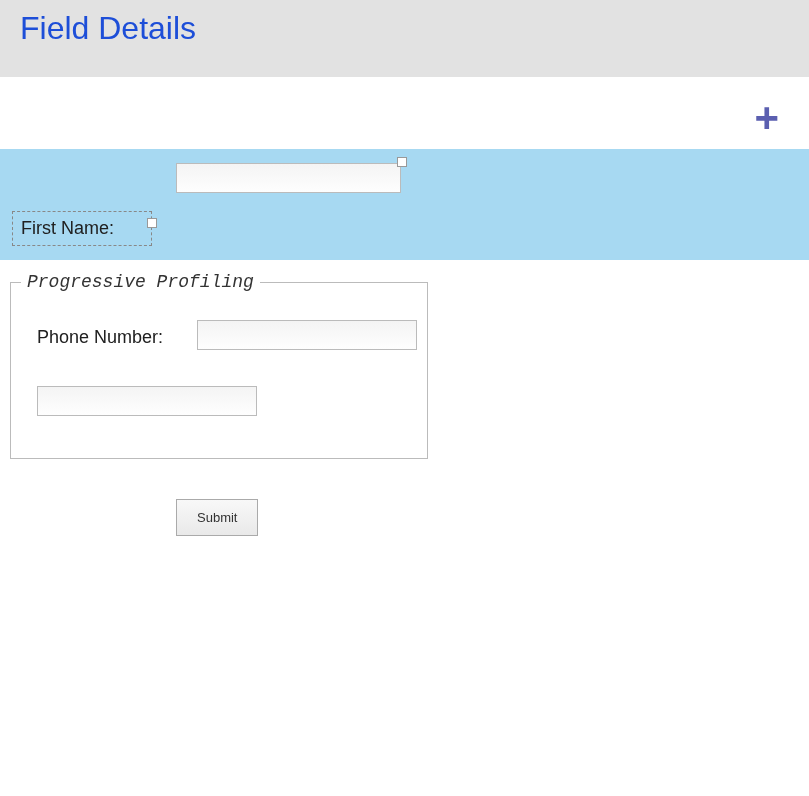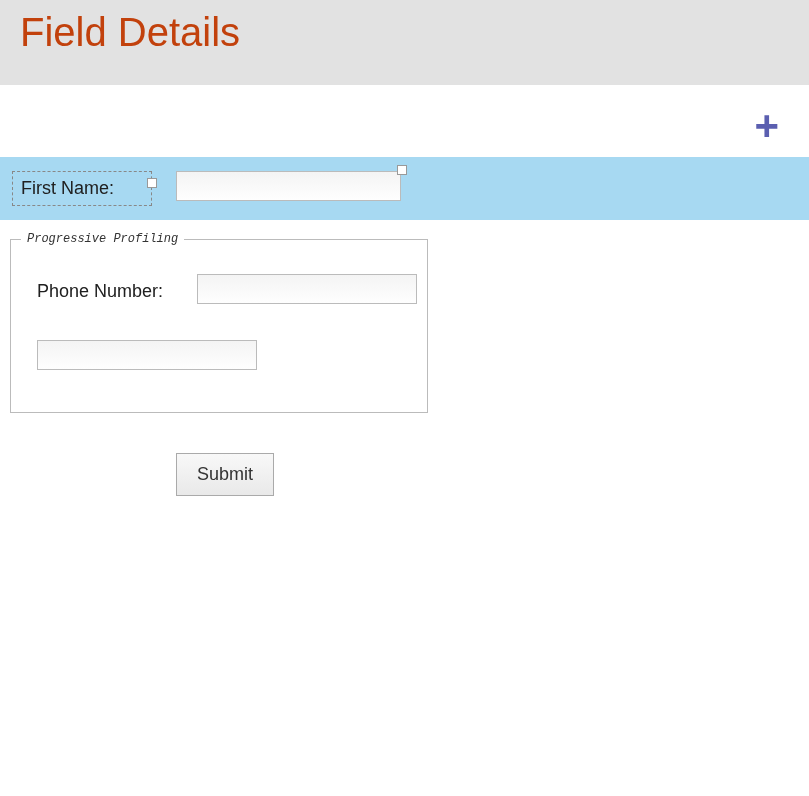--- a/index.html
+++ b/index.html
@@ -11,22 +11,22 @@
       font-family: Arial, Helvetica, sans-serif;
       font-size: 18px;
       width: 809px;
       background: #fff;
     }
     .header-bar {
       background: #e2e2e2;
       padding: 10px 0 30px 20px;
     }
     .page-title {
-      color: #c2410c;
-      font-size: 40px;
+      color: #1d4ed8;
+      font-size: 32px;
       font-weight: 400;
     }
     .toolbar {
       padding: 20px 30px 10px 20px;
       display: flex;
       justify-content: flex-end;
     }
     .plus-icon {
       color: #5b5fb0;
       font-size: 42px;
@@ -46,20 +46,21 @@
       background: #a7d9f2;
       position: relative;
       padding: 14px 10px;
     }
     .selected-label-wrap {
       border: 1px dashed #888;
       padding: 6px 8px;
       width: 140px;
       margin-left: 2px;
       position: relative;
+      margin-top: 48px;
     }
     .selection-handle {
       position: absolute;
       width: 10px;
       height: 10px;
       background: #fff;
       border: 1px solid #999;
     }
     .handle-label {
       right: -6px;
@@ -104,21 +105,21 @@
     }
     fieldset.progressive {
       border: 1px solid #bbb;
       margin: 12px 10px 0 10px;
       padding: 10px 0 24px 0;
       width: 408px;
     }
     fieldset.progressive legend {
       font-family: "Courier New", Courier, monospace;
       font-style: italic;
-      font-size: 12px;
+      font-size: 18px;
       padding: 0 6px;
       margin-left: 10px;
       color: #333;
       margin-top: 19px;
     }
     .pp-row {
       display: flex;
       align-items: center;
       padding: 18px 10px 18px 26px;
     }
@@ -127,21 +128,21 @@
       padding-top: 4px;
       color: #202020;
     }
     .submit-row {
       padding: 40px 10px 20px 176px;
     }
     .submit-btn {
       background: linear-gradient(#f8f8f8, #e9e9e9);
       border: 1px solid #aaa;
       padding: 10px 20px;
-      font-size: 18px;
+      font-size: 13px;
       color: #333;
       cursor: pointer;
     }
   </style>
 </head>
 <body>
 
 <div class="header-bar">
   <h1 class="page-title">Field Details</h1>
 </div>

